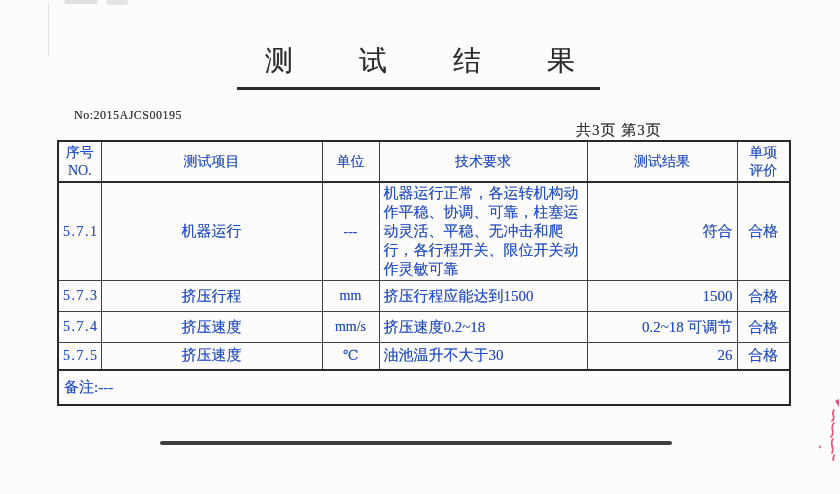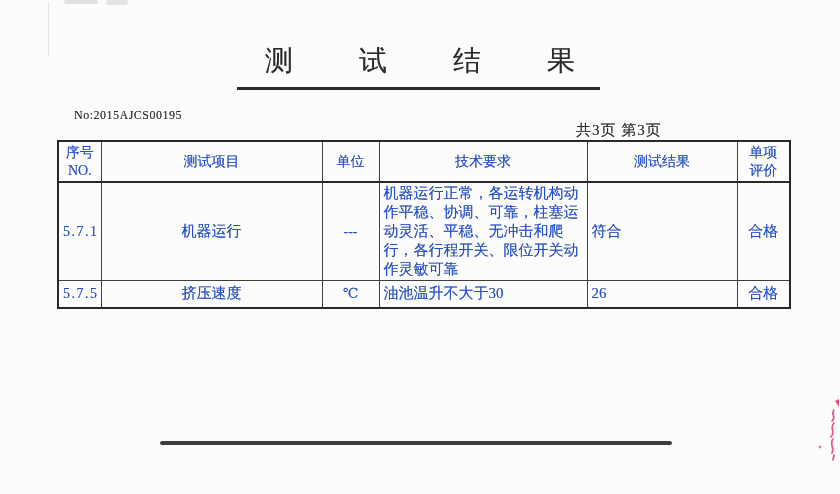--- a/index.html
+++ b/index.html
@@ -50,21 +50,21 @@
   tr.header-row{height:40px;}
   tr.row-1{height:94px;}
   tr.row-2,tr.row-3,tr.row-4{height:31px;}
   tr.row-5{height:27px;}
   tr.remarks-row{height:35px;}
   tr.remarks-row td{border-top:2px solid #2a2a2a;text-align:left;padding-left:5px;}
   td.c-no{padding-left:1px;padding-right:0;letter-spacing:1.5px;font-size:14px;text-align:left;}
   td.c-item{text-align:center;padding-left:5px;}
   td.c-unit{text-align:center;font-size:14px;}
   td.c-req{text-align:left;line-height:19px;padding:1px 3px;}
-  td.c-res{text-align:left;padding-left:5px;}
+  td.c-res{text-align:right;padding-left:5px;}
   td.c-eval{text-align:center;margin-left:10px;}
 </style>
 </head>
 <body>
 
 <div class="page">
 
   <div class="scan-vline"></div>
   <div class="smudge-a"></div>
   <div class="smudge-b"></div>
@@ -96,27 +96,46 @@
     </thead>
     <tbody>
       <tr class="row-1">
         <td class="c-no">5.7.1</td>
         <td class="c-item">机器运行</td>
         <td class="c-unit">---</td>
         <td class="c-req">机器运行正常，各运转机构动作平稳、协调、可靠，柱塞运动灵活、平稳、无冲击和爬行，各行程开关、限位开关动作灵敏可靠</td>
         <td class="c-res">符合</td>
         <td class="c-eval">合格</td>
       </tr>
+      <tr class="row-3">
+        <td class="c-no">5.7.3</td>
+        <td class="c-item">挤压行程</td>
+        <td class="c-unit">mm</td>
+        <td class="c-req">挤压行程应能达到1500</td>
+        <td class="c-res">1500</td>
+        <td class="c-eval">合格</td>
+      </tr>
+      <tr class="row-4">
+        <td class="c-no">5.7.4</td>
+        <td class="c-item">挤压速度</td>
+        <td class="c-unit">mm/s</td>
+        <td class="c-req">挤压速度0.2~18</td>
+        <td class="c-res">0.2~18 可调节</td>
+        <td class="c-eval">合格</td>
+      </tr>
       <tr class="row-5">
         <td class="c-no">5.7.5</td>
         <td class="c-item">挤压速度</td>
         <td class="c-unit">℃</td>
         <td class="c-req">油池温升不大于30</td>
         <td class="c-res">26</td>
         <td class="c-eval">合格</td>
+      </tr>
+      <tr class="remarks-row">
+        <td colspan="6">备注:---</td>
       </tr>
     </tbody>
   </table>
 
   <div class="dark-bar"></div>
 
   <svg class="stamp" viewBox="0 0 24 72">
     <path d="M19 3 L23 1 L23 9 Z" fill="#e23a5f" opacity="0.9"></path>
     <path d="M18 12 C14 16, 21 19, 16 23 M18 25 C13 30, 20 34, 15 39 M17 41 C13 46, 19 50, 16 55 M18 57 L17 62" stroke="#e23a5f" stroke-width="1.7" fill="none" stroke-linecap="round" opacity="0.85"></path>
     <circle cx="4" cy="49" r="1.4" fill="#d2688a" opacity="0.8"></circle>

